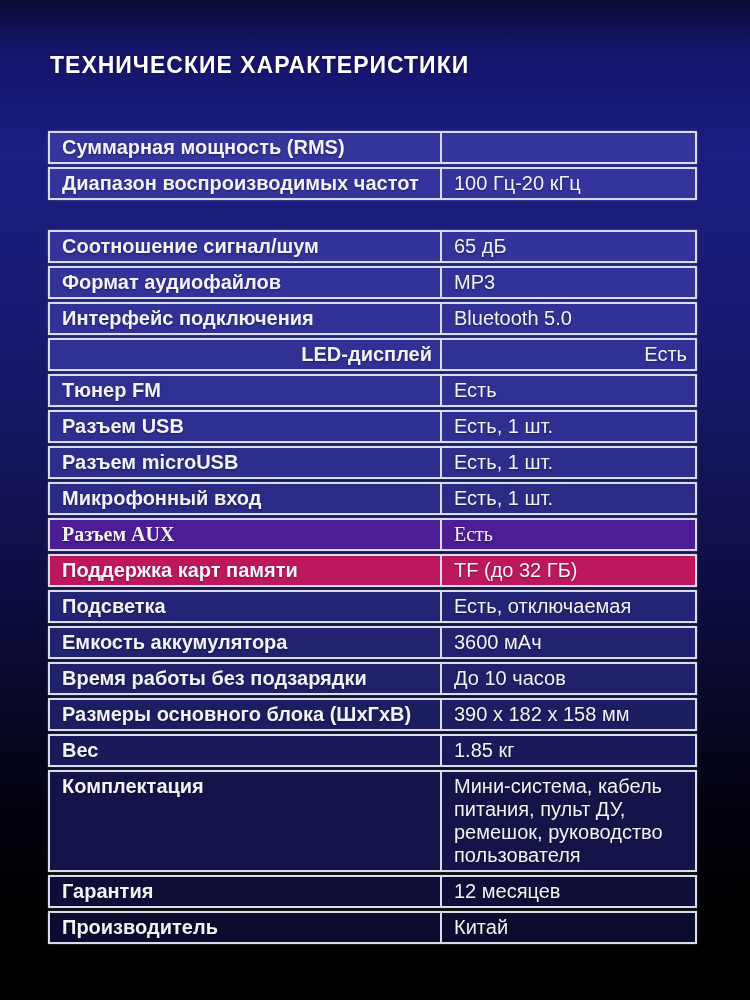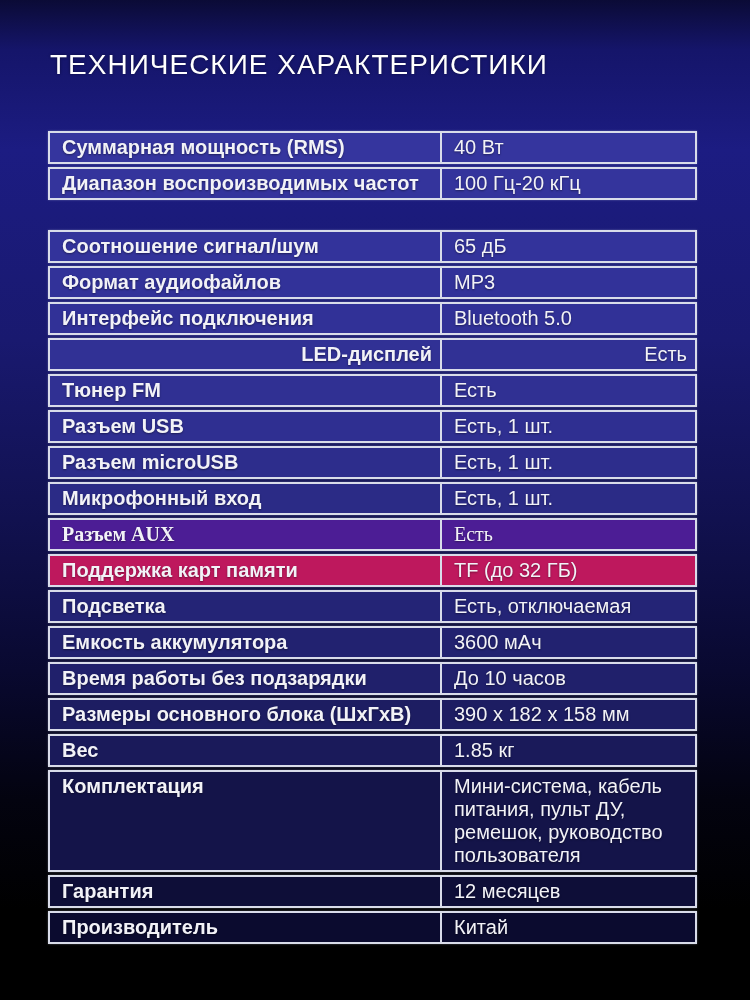--- a/index.html
+++ b/index.html
@@ -17,23 +17,23 @@
       #1C1C82 15%,
       #19196F 34%,
       #11114F 52%,
       #090930 67%,
       #03030F 80%,
       #000000 91%,
       #000000 100%);
   }
   .page-title {
     margin: 46px 0 0 50px;
-    font-size: 28px;
+    font-size: 23px;
     line-height: 38px;
-    font-weight: 400;
+    font-weight: 700;
     letter-spacing: 1px;
     color: #FFFFFF;
     text-shadow: 0 0 3px rgba(0,0,0,0.45);
   }
   .spec-table {
     position: relative;
     margin: 47px 0 0 48px;
     width: 649px;
   }
   .spec-row {
@@ -66,21 +66,20 @@
 <body>
 
 <div class="page">
 
   <h1 class="page-title">ТЕХНИЧЕСКИЕ ХАРАКТЕРИСТИКИ</h1>
 
   <div class="spec-table">
 
     <div class="spec-row" style="background-color: rgb(53, 53, 158);">
       <div class="spec-cell spec-label">Суммарная мощность (RMS)</div>
-      <div class="spec-cell spec-value">40 Вт</div>
     </div>
     <div class="spec-row" style="background-color: rgb(52, 52, 156);">
       <div class="spec-cell spec-label">Диапазон воспроизводимых частот</div>
       <div class="spec-cell spec-value">100 Гц-20 кГц</div>
     </div>
     <div class="spec-row" style="background-color: rgb(51, 51, 155); margin-top: 30px;">
       <div class="spec-cell spec-label">Соотношение сигнал/шум</div>
       <div class="spec-cell spec-value">65 дБ</div>
     </div>
     <div class="spec-row" style="background-color: rgb(50, 50, 153);">

